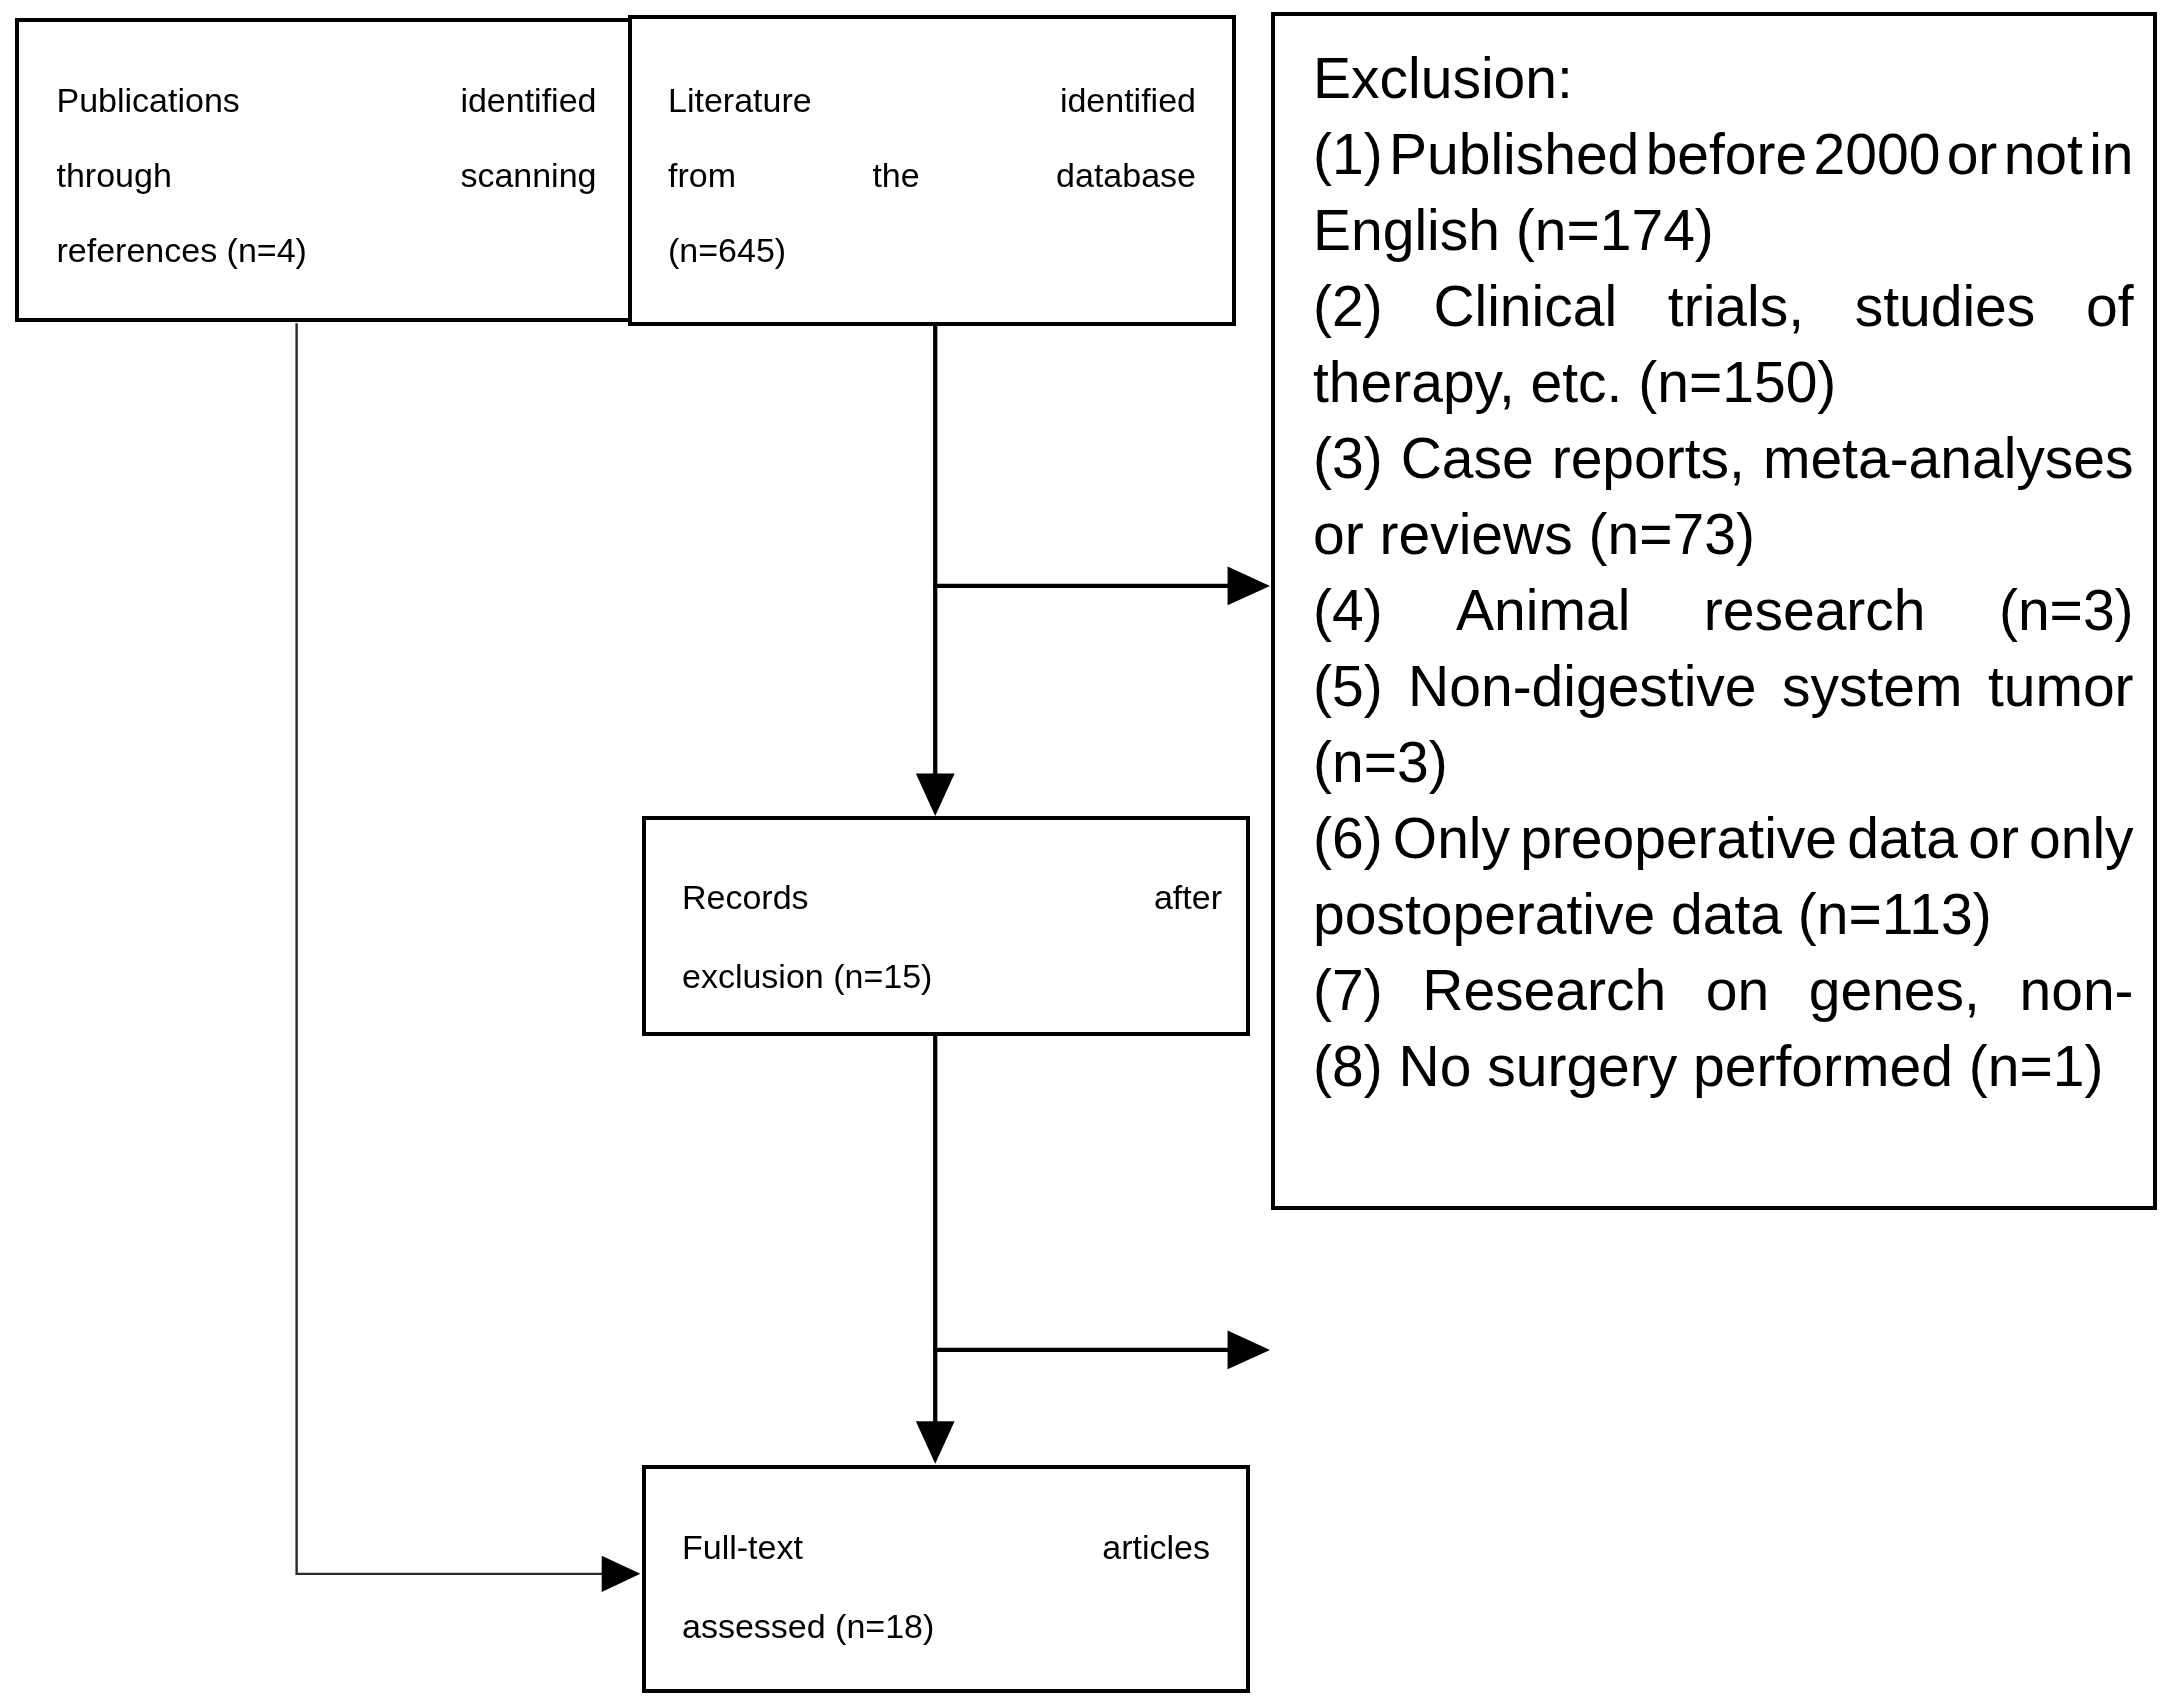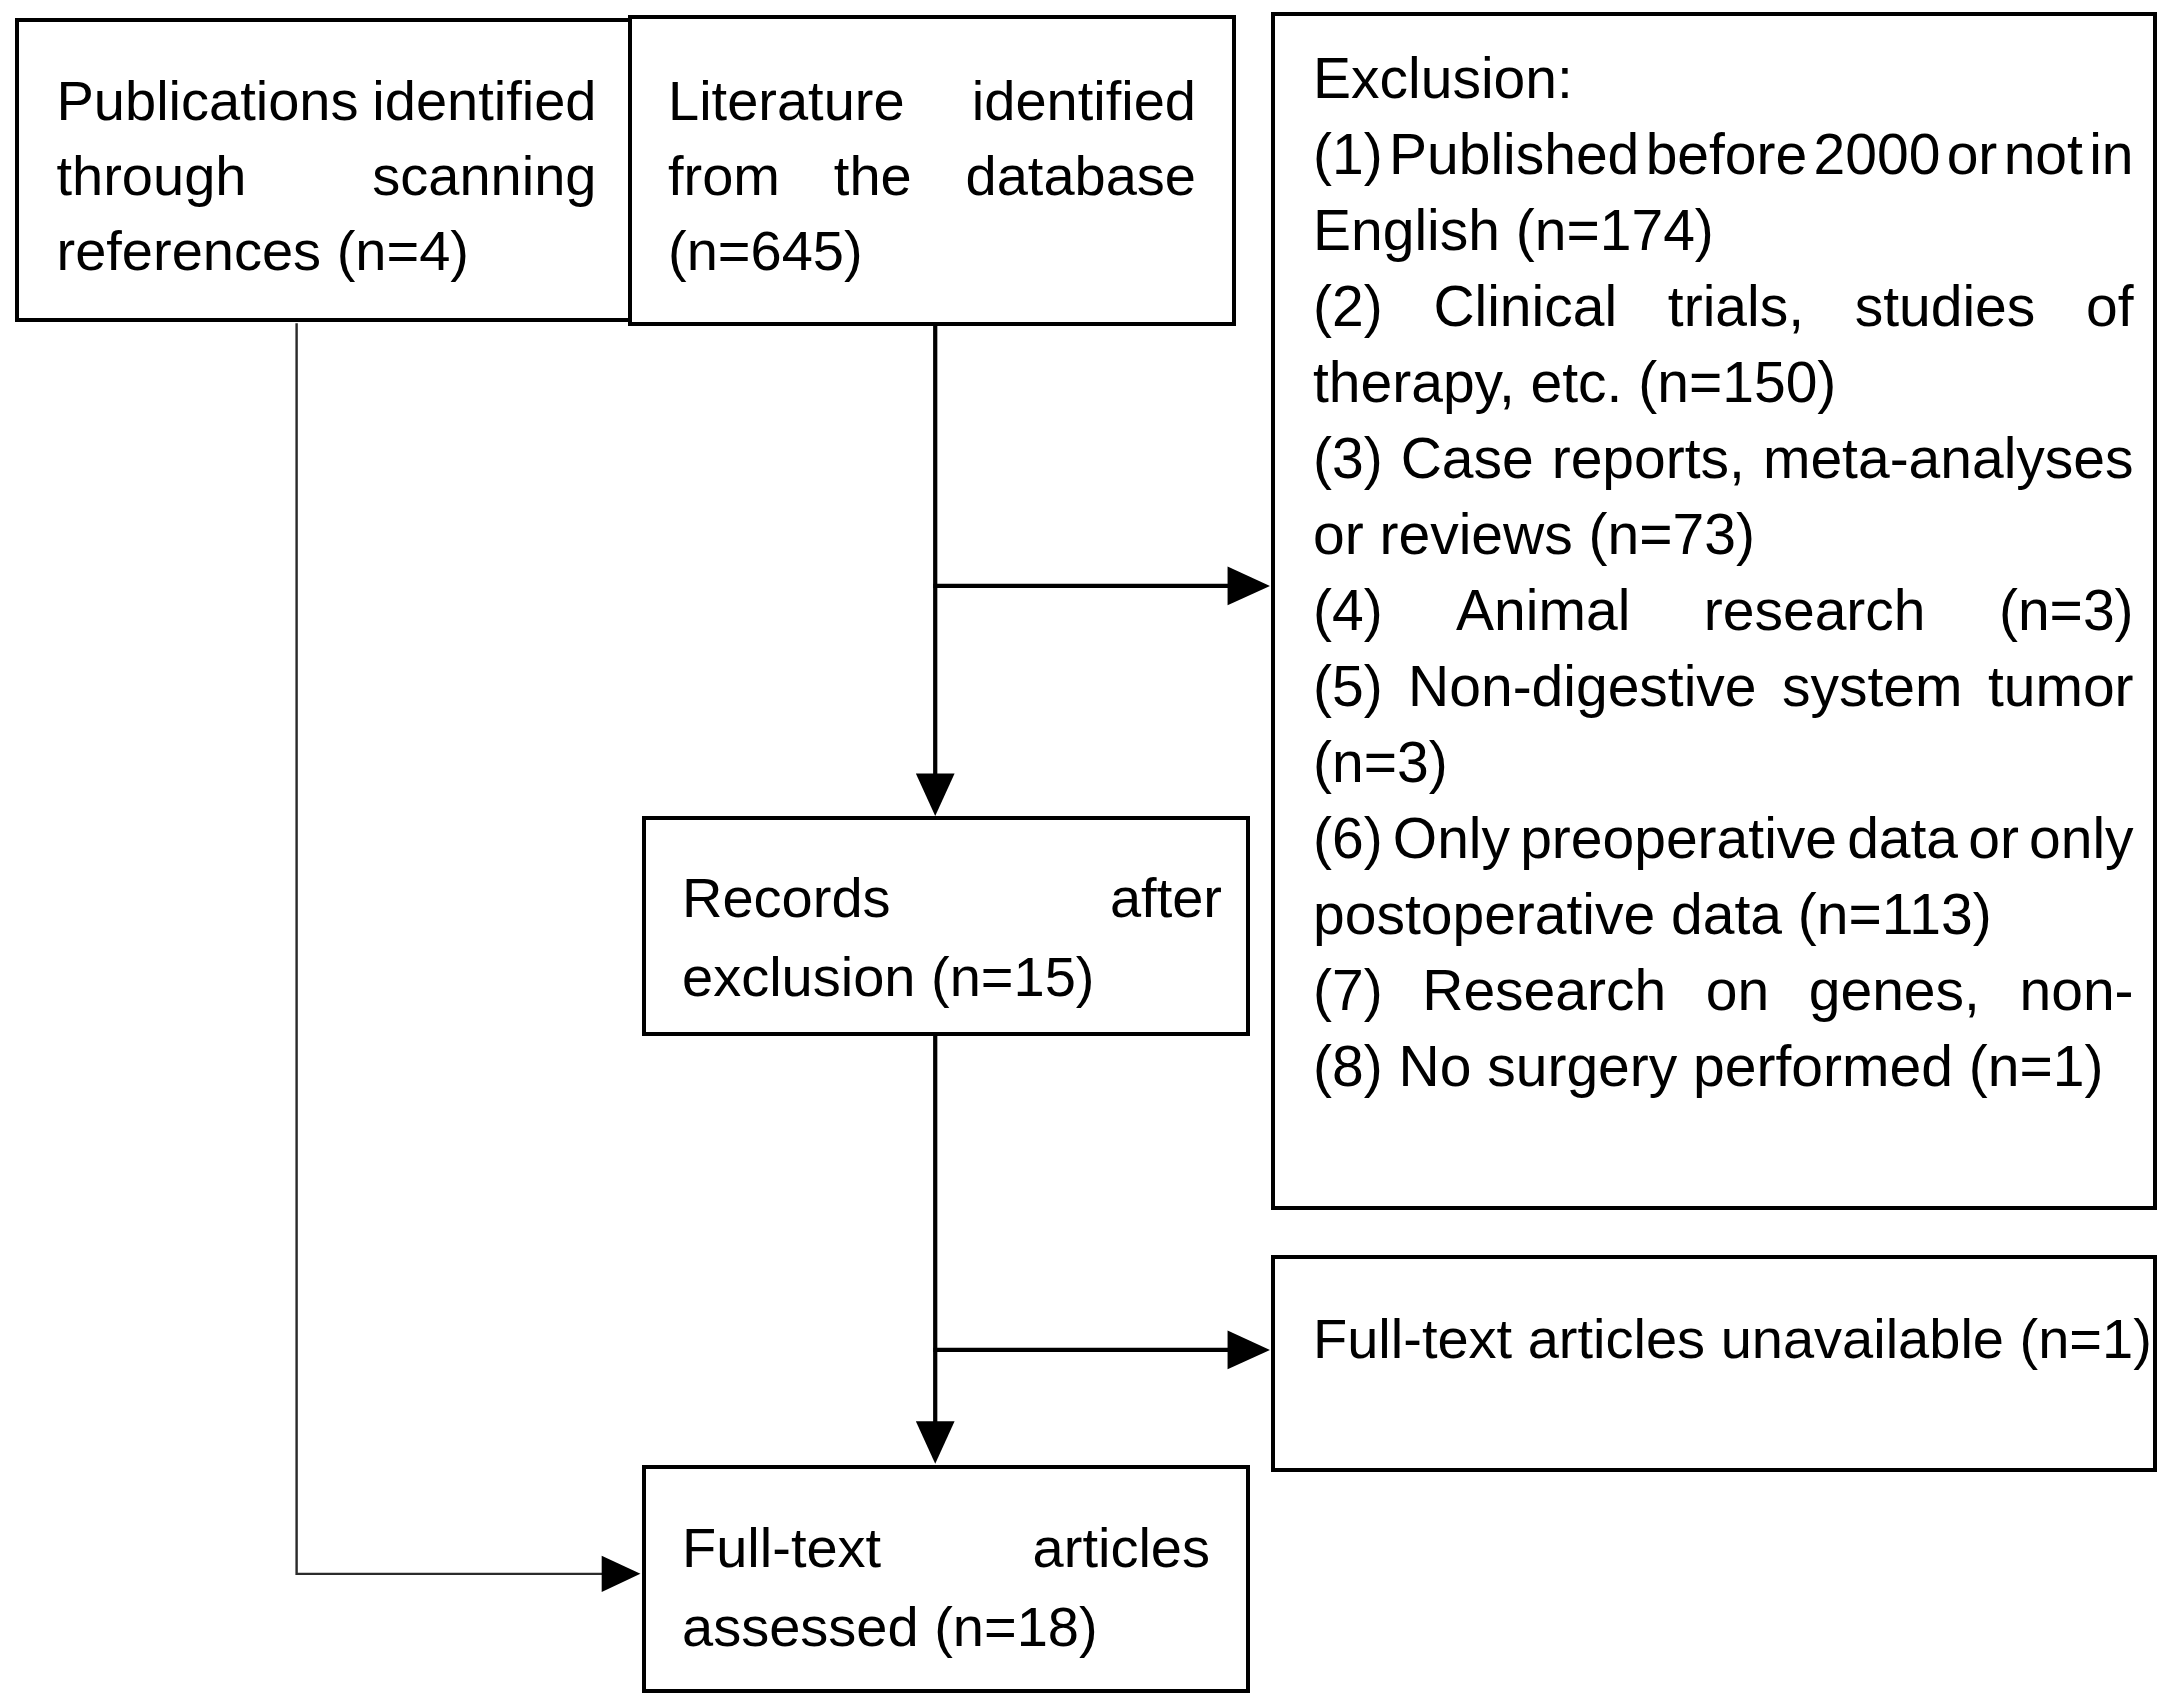--- a/index.html
+++ b/index.html
@@ -29,21 +29,21 @@
     position: absolute;
     background: #ffffff;
     border: 4.2px solid #000000;
     box-sizing: border-box;
     color: #000000;
     z-index: 2;
   }
   .line {
     height: 75px;
     line-height: 75px;
-    font-size: 56px;
+    font-size: 34px;
     white-space: nowrap;
     color: #000000;
   }
   .line.spread {
     display: flex;
     justify-content: space-between;
     align-items: center;
   }
   #box-references { left: 14.5px;   top: 18px;   width: 624px; height: 304px; padding: 41px 38px 0 38px; }
   #box-literature { left: 628px; top: 14.5px;   width: 608px; height: 311px; padding: 44px 36px 0 36px; }
@@ -172,23 +172,20 @@
     </div>
 
   <div class="box" id="box-records">
       <div class="line spread">
         <span>Records</span>
         <span>after</span>
       </div>
       <div class="line">exclusion (n=15)</div>
     </div>
 
-  <div class="box" id="box-unavailable">
-      <div class="line">Full-text articles unavailable (n=1)</div>
-    </div>
 
   <div class="box" id="box-assessed">
       <div class="line spread">
         <span>Full-text</span>
         <span>articles</span>
       </div>
       <div class="line">assessed (n=18)</div>
     </div>
 
 </div>

